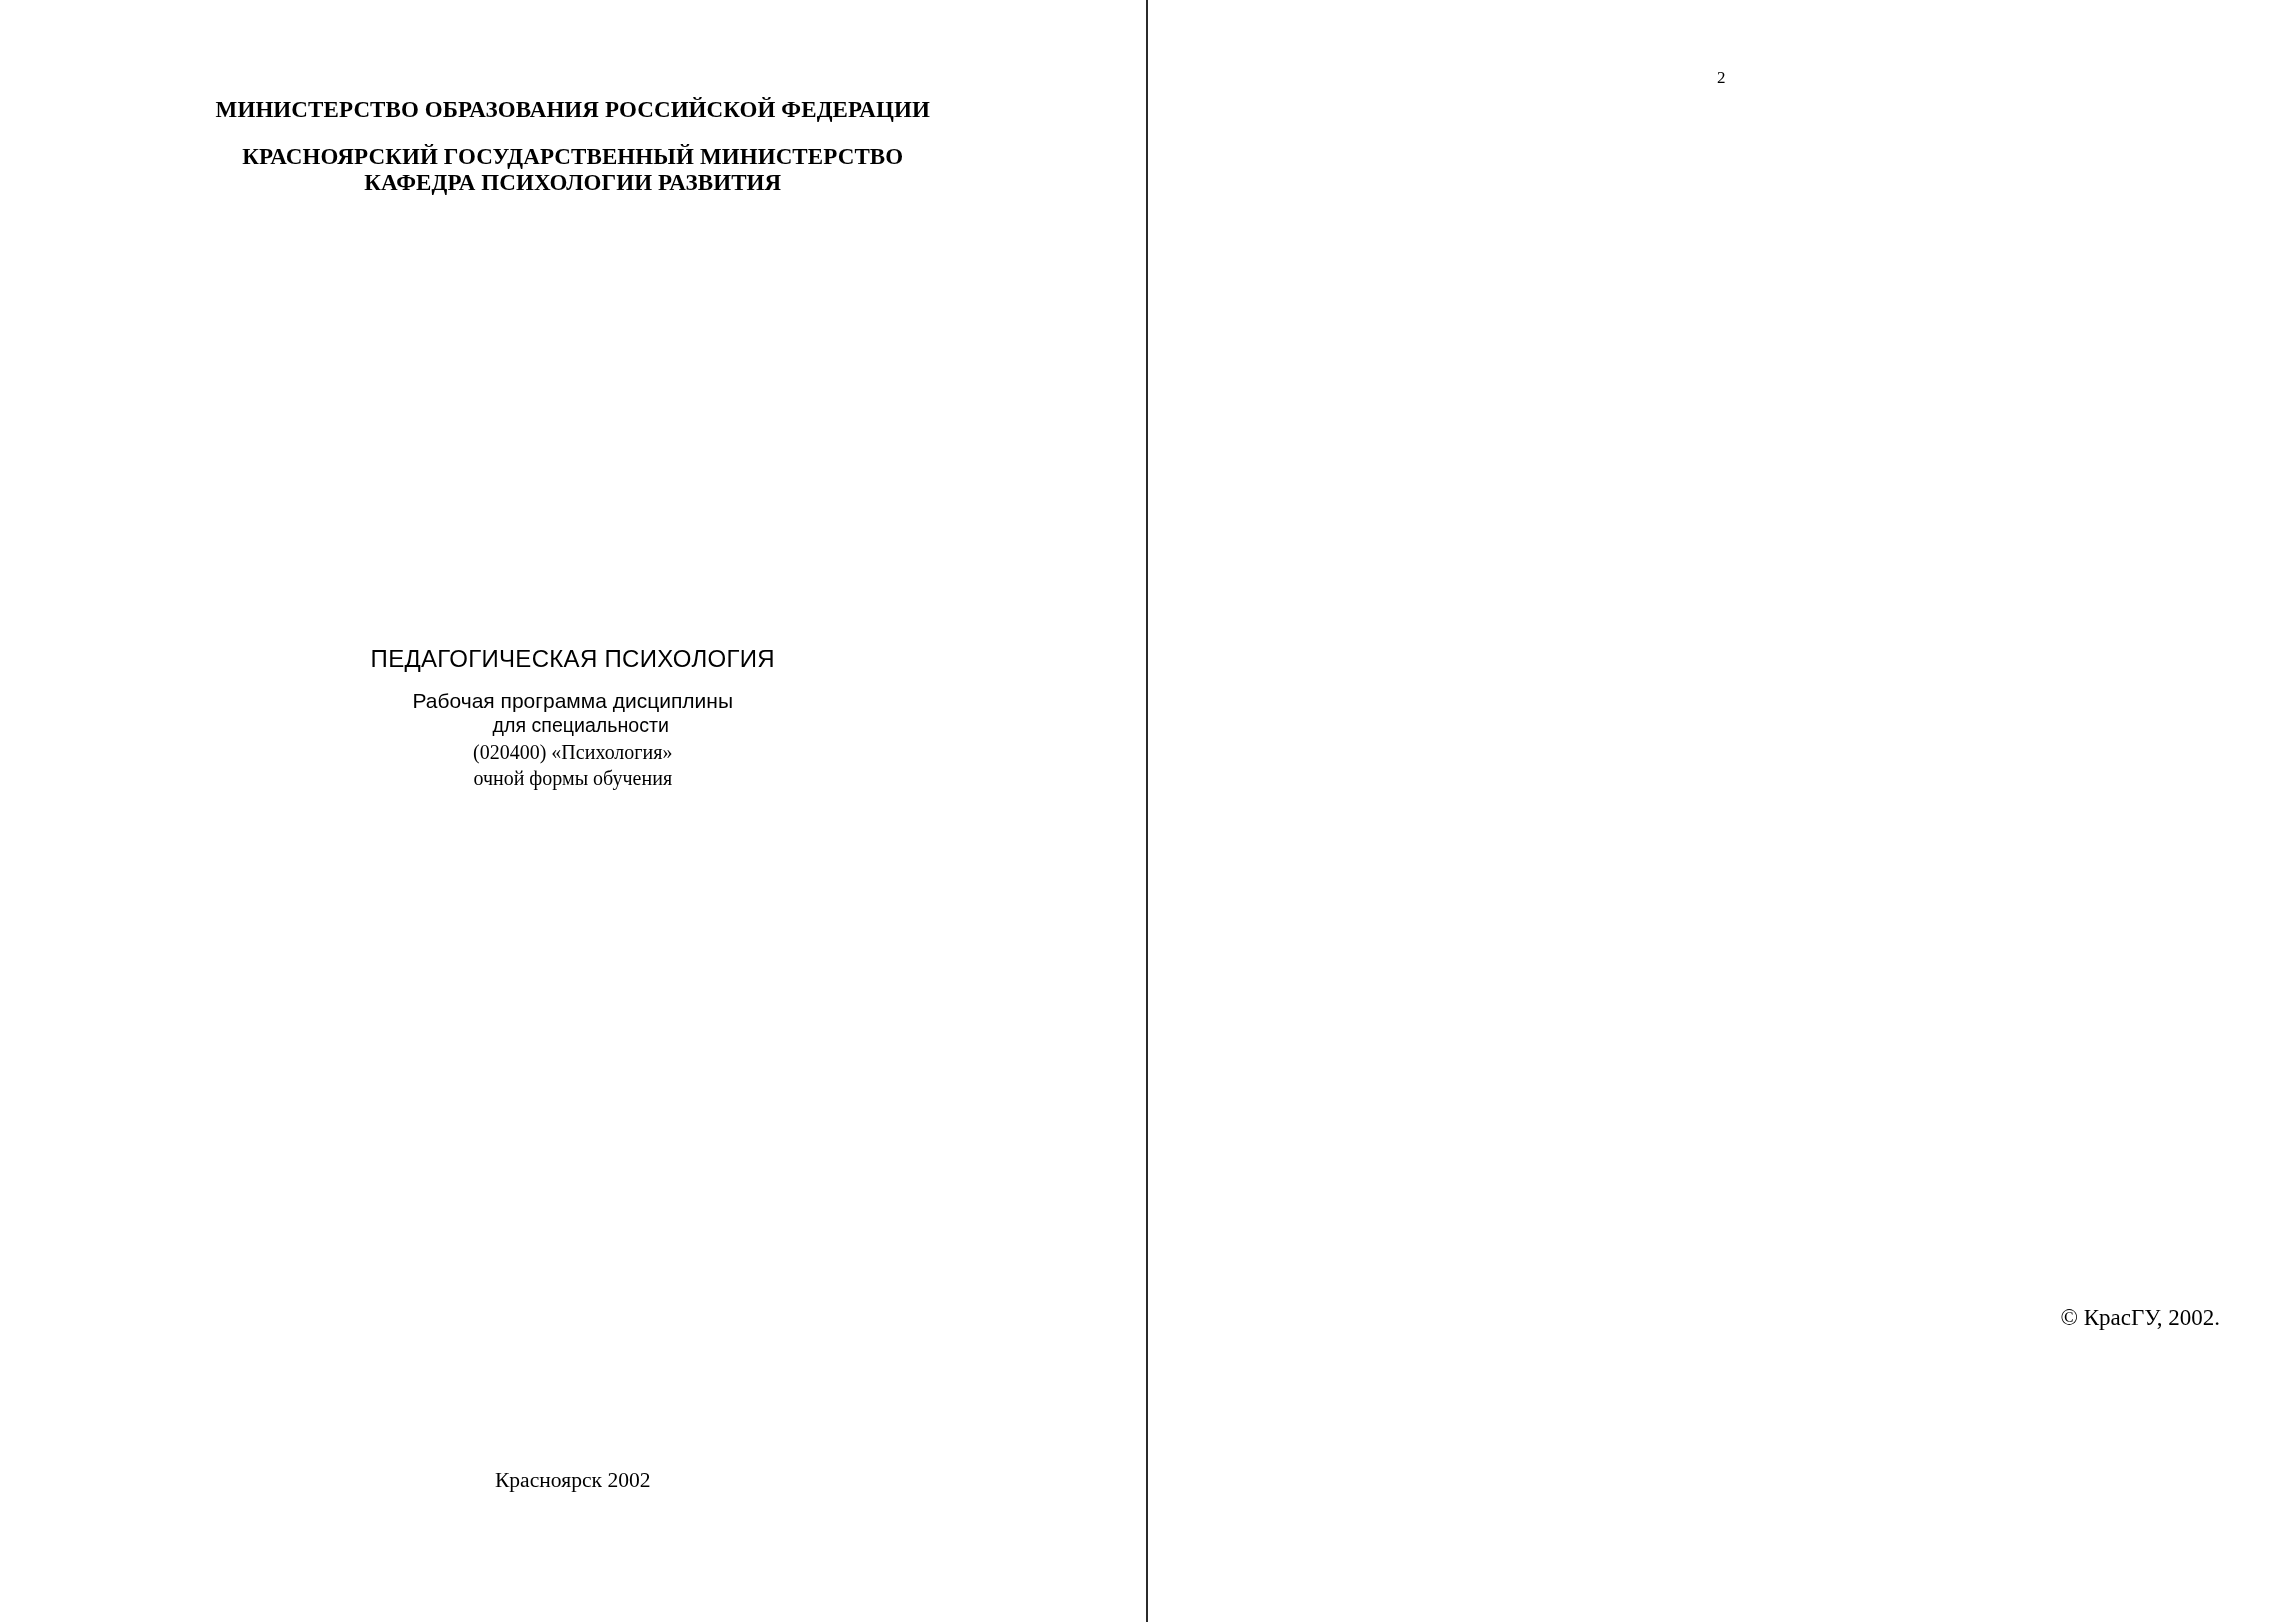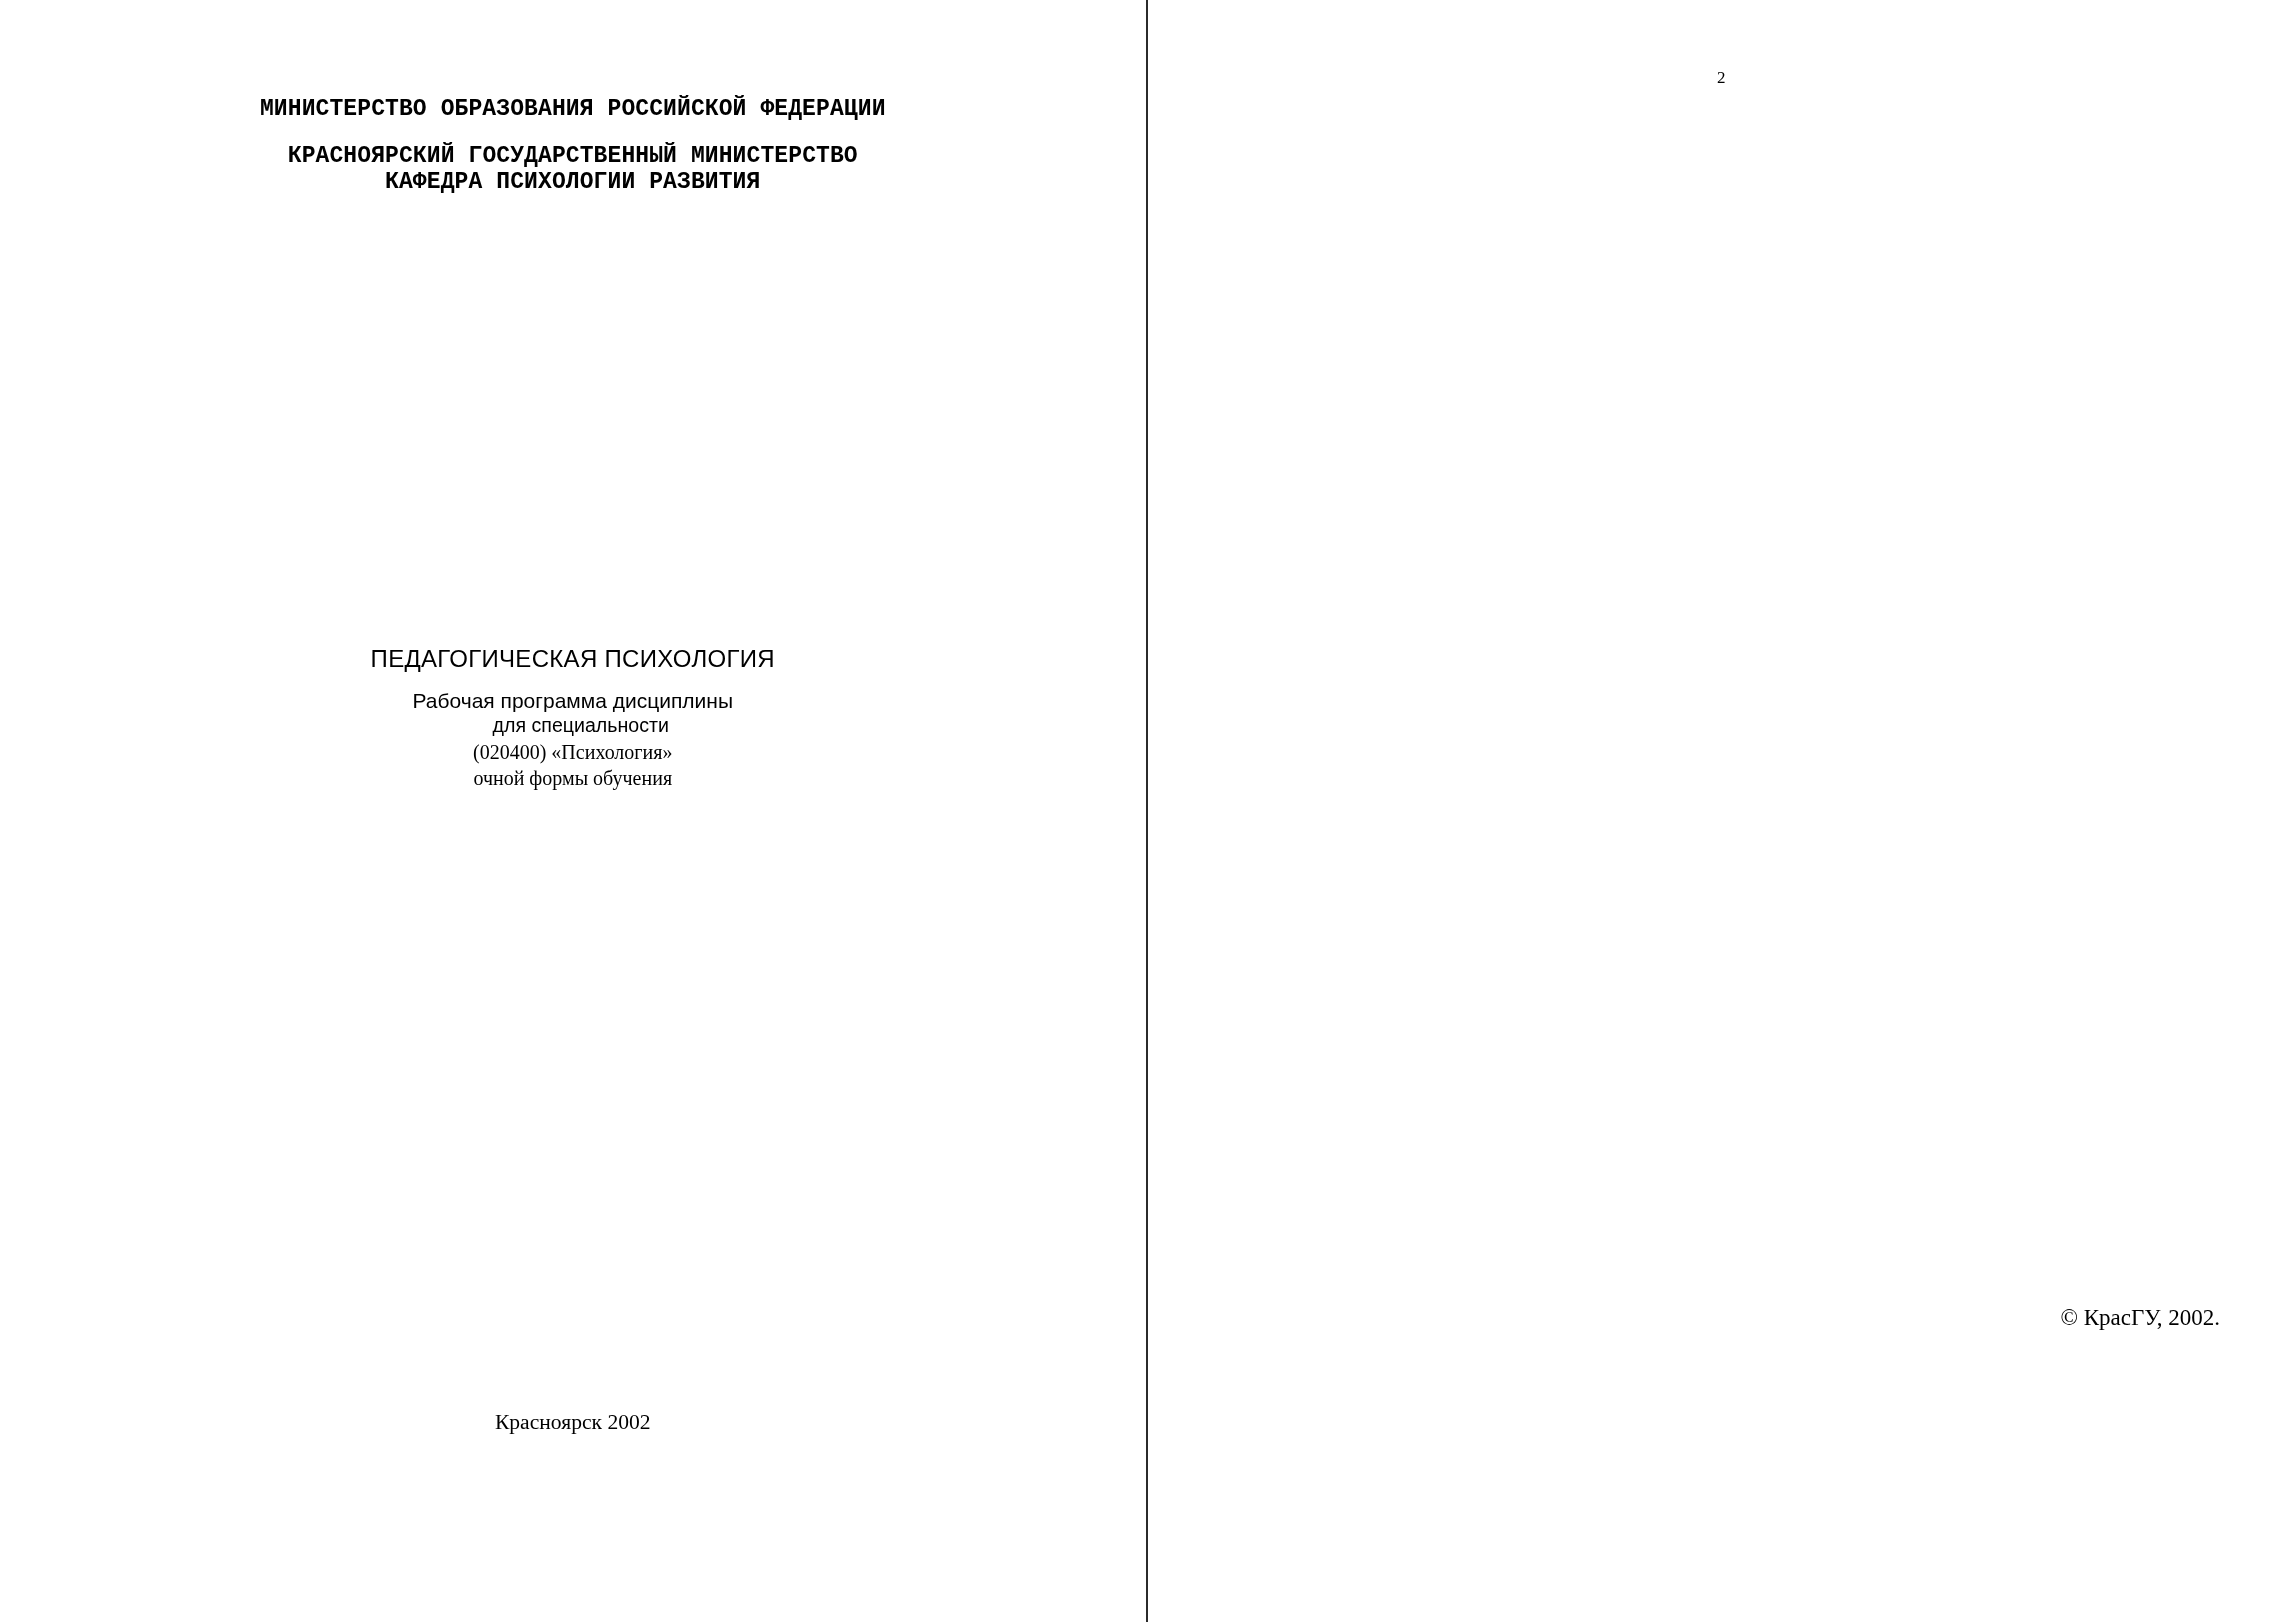--- a/index.html
+++ b/index.html
@@ -34,21 +34,21 @@
     width: 1148px;
   }
 
   
   .title-block {
     position: absolute;
     left: 0;
     top: 98px;
     width: 100%;
     text-align: center;
-    font-family: Liberation Mono, monospace;
+    font-family: Liberation Serif, serif;
     font-weight: bold;
     font-size: 23px;
     line-height: 1.0;
     letter-spacing: 0.1px;
   }
   .title-block .line1 { margin-bottom: 23.6px; }
   .title-block .line2 { margin-bottom: 3.9px; }
   .title-block .line3 { margin-bottom: 0; }
 
   .subject-block {
@@ -71,21 +71,21 @@
   .spec-line {
     font-family: "Liberation Serif", serif;
     font-size: 20px;
     line-height: 1.32;
   }
   .spec-line.first { font-family: "Liberation Sans", sans-serif; font-size: 19.6px; padding-left: 16px; }
 
   .city-year {
     position: absolute;
     left: 0;
-    top: 1410px;
+    top: 1468px;
     width: 100%;
     text-align: center;
     font-family: "Liberation Serif", serif;
     font-size: 21.6px;
   }
 
   
   .page-number {
     position: absolute;
     top: 68px;

